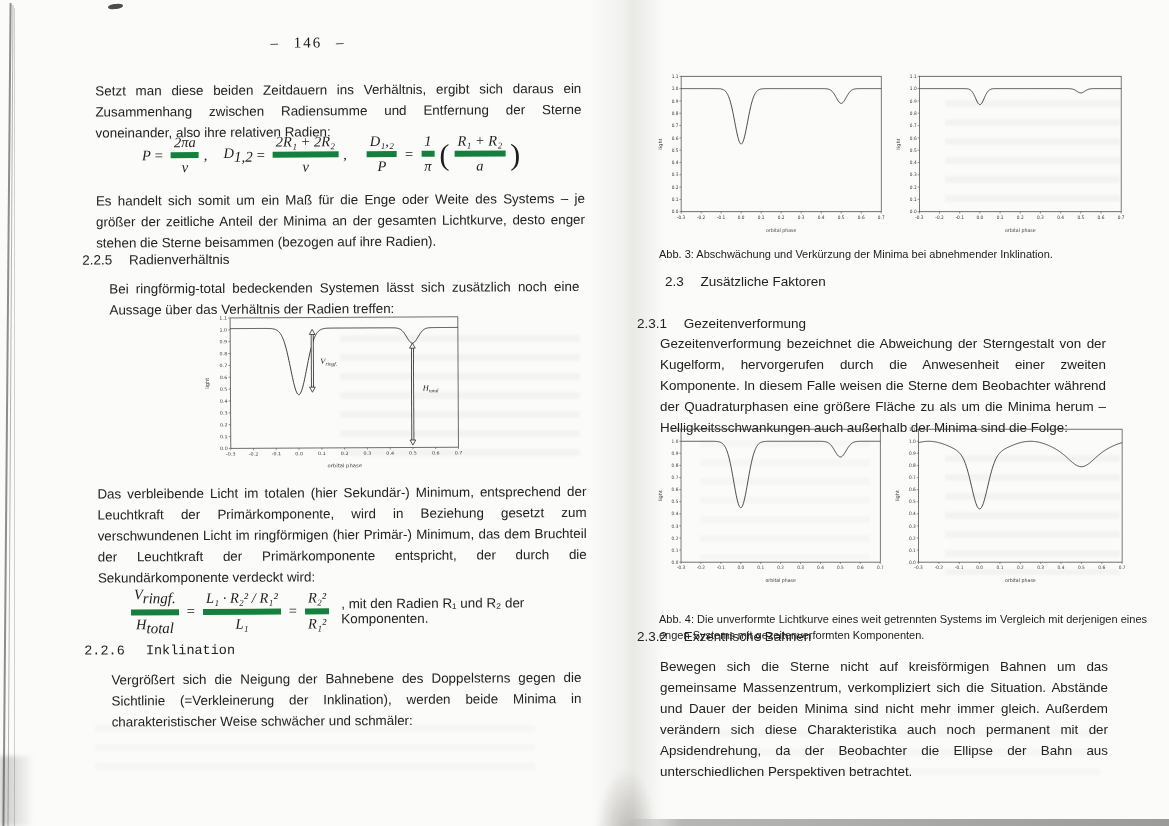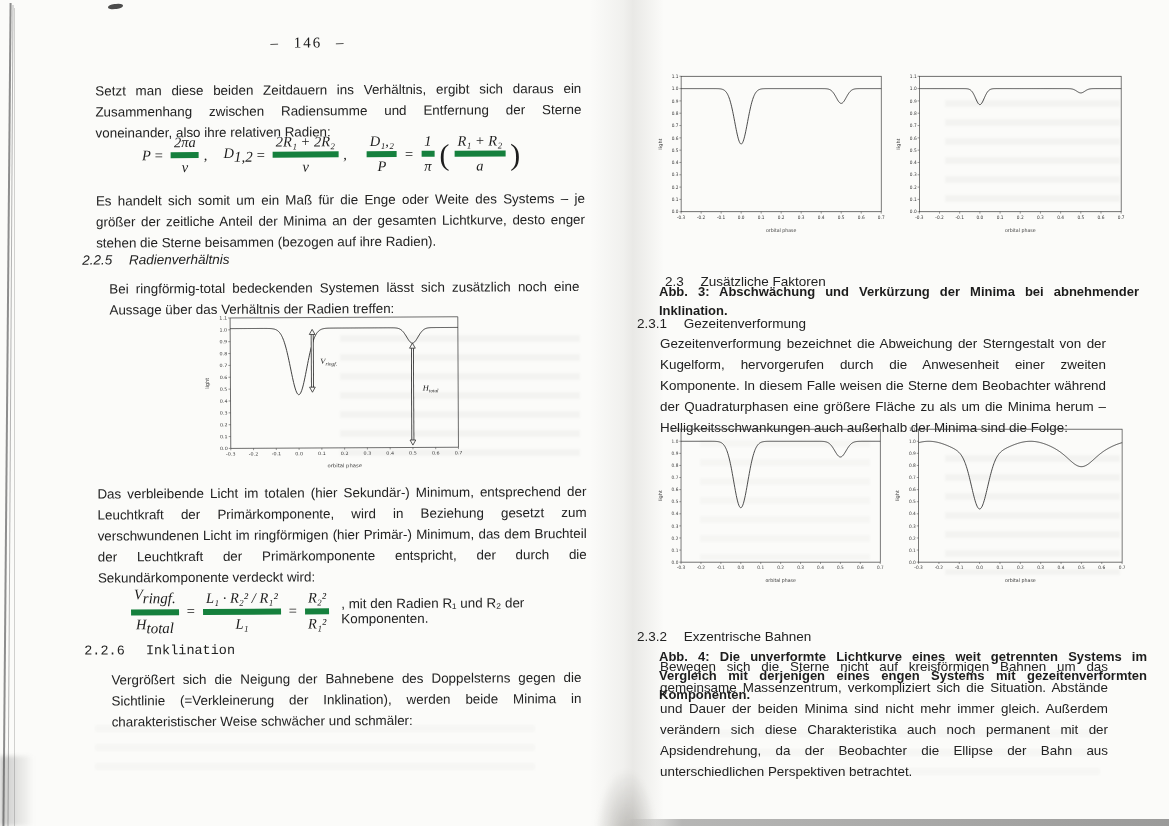--- a/index.html
+++ b/index.html
@@ -2,21 +2,21 @@
 <html lang="de"><head>
 <meta charset="utf-8">
 <style>
   html,body{margin:0;padding:0;background:#ffffff;}
   #scan{position:relative;width:1169px;height:826px;background:#fbfbf9;overflow:hidden;
         font-family:"Liberation Sans",sans-serif;color:#1f1f1f;}
   .abs{position:absolute;}
   .body-text{font-size:13.4px;line-height:1.56;text-align:justify;color:#222;}
   .heading{font-size:13.5px;color:#222;white-space:nowrap;}
   .heading .hnum{display:inline-block;margin-right:13px;}
-  .caption{font-weight:bold;font-size:13px;line-height:1.45;color:#1c1c1c;text-align:justify;margin-top:36px;}
+  .caption{font-weight:normal;font-size:11px;line-height:1.45;color:#1c1c1c;text-align:justify;}
   .page-num{font-family:"Liberation Serif",serif;font-size:15px;letter-spacing:2px;word-spacing:8px;
             text-align:center;color:#1a1a1a;}
   
   .eq{display:flex;align-items:center;font-family:"Liberation Serif",serif;
       font-style:italic;font-size:14.5px;color:#1d1d1d;}
   .frac{display:inline-flex;flex-direction:column;align-items:center;line-height:1.18;margin:0 4px;}
   .frac .num{border-bottom:6px solid #15803d;padding:0 3px 1px 3px;white-space:nowrap;}
   .frac .den{padding:1px 3px 0 3px;white-space:nowrap;}
   .eq .op{margin:0 4px;font-style:normal;}
   .eq .comma{margin:0 16px 0 1px;}
@@ -99,21 +99,21 @@
       <span class="bigp">(</span>
       <span class="frac">
         <span class="num">R₁ + R₂</span>
         <span class="den">a</span>
       </span>
       <span class="bigp">)</span>
     </div>
 
     <div class="abs body-text" style="left:97px;top:189px;width:489px;">Es handelt sich somit um ein Maß für die Enge oder Weite des Systems – je größer der zeitliche Anteil der Minima an der gesamten Lichtkurve, desto enger stehen die Sterne beisammen (bezogen auf ihre Radien).</div>
 
-    <div class="abs heading" style="left:83px;top:250px;font-style:italic;">
+    <div class="abs heading" style="left:83px;top:250px;">
       <span class="hnum">2.2.5</span>
       <span>Radienverhältnis</span>
     </div>
 
     <div class="abs body-text" style="left:110px;top:277px;width:470px;">Bei ringförmig-total bedeckenden Systemen lässt sich zusätzlich noch eine Aussage über das Verhältnis der Radien treffen:</div>
 
     <div class="chart" id="chart-146" style="left:202px;top:311px;width:264px;height:158px;">
         <svg viewBox="0 0 240 155" width="100%" height="100%" preserveAspectRatio="none">
           <rect x="26" y="5" width="207" height="128" fill="none" stroke="#3d3d3d" stroke-width="0.7"></rect>
           <line x1="26" x2="24.2" y1="133" y2="133" stroke="#3d3d3d" stroke-width="0.5"></line>

